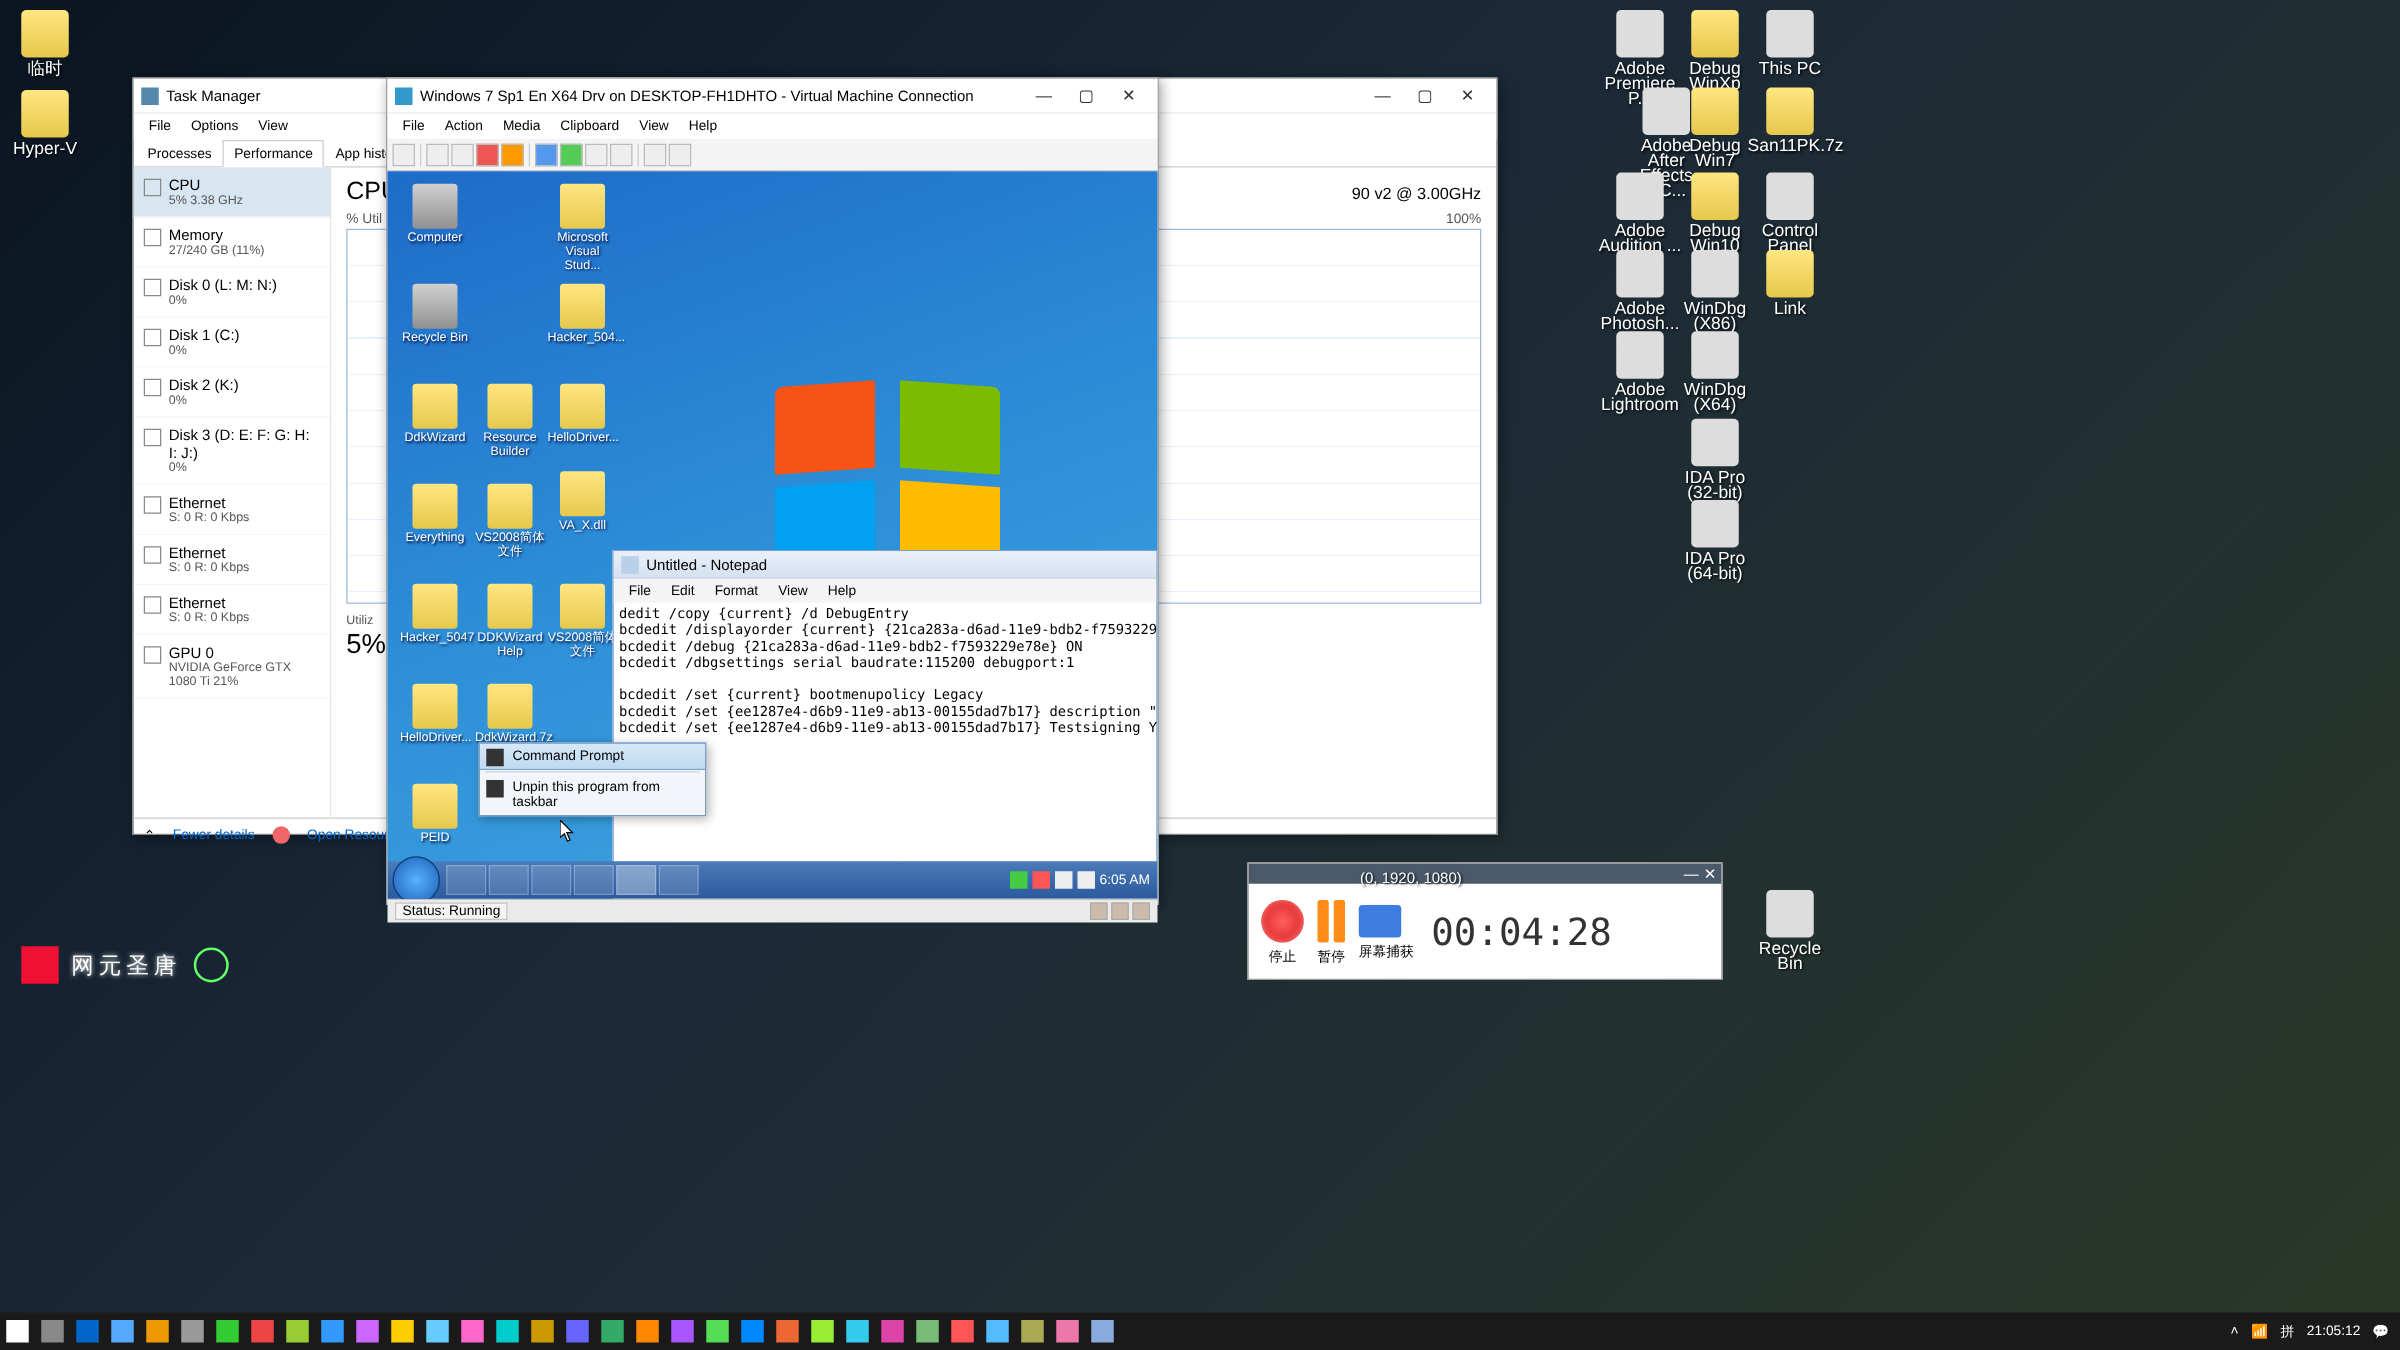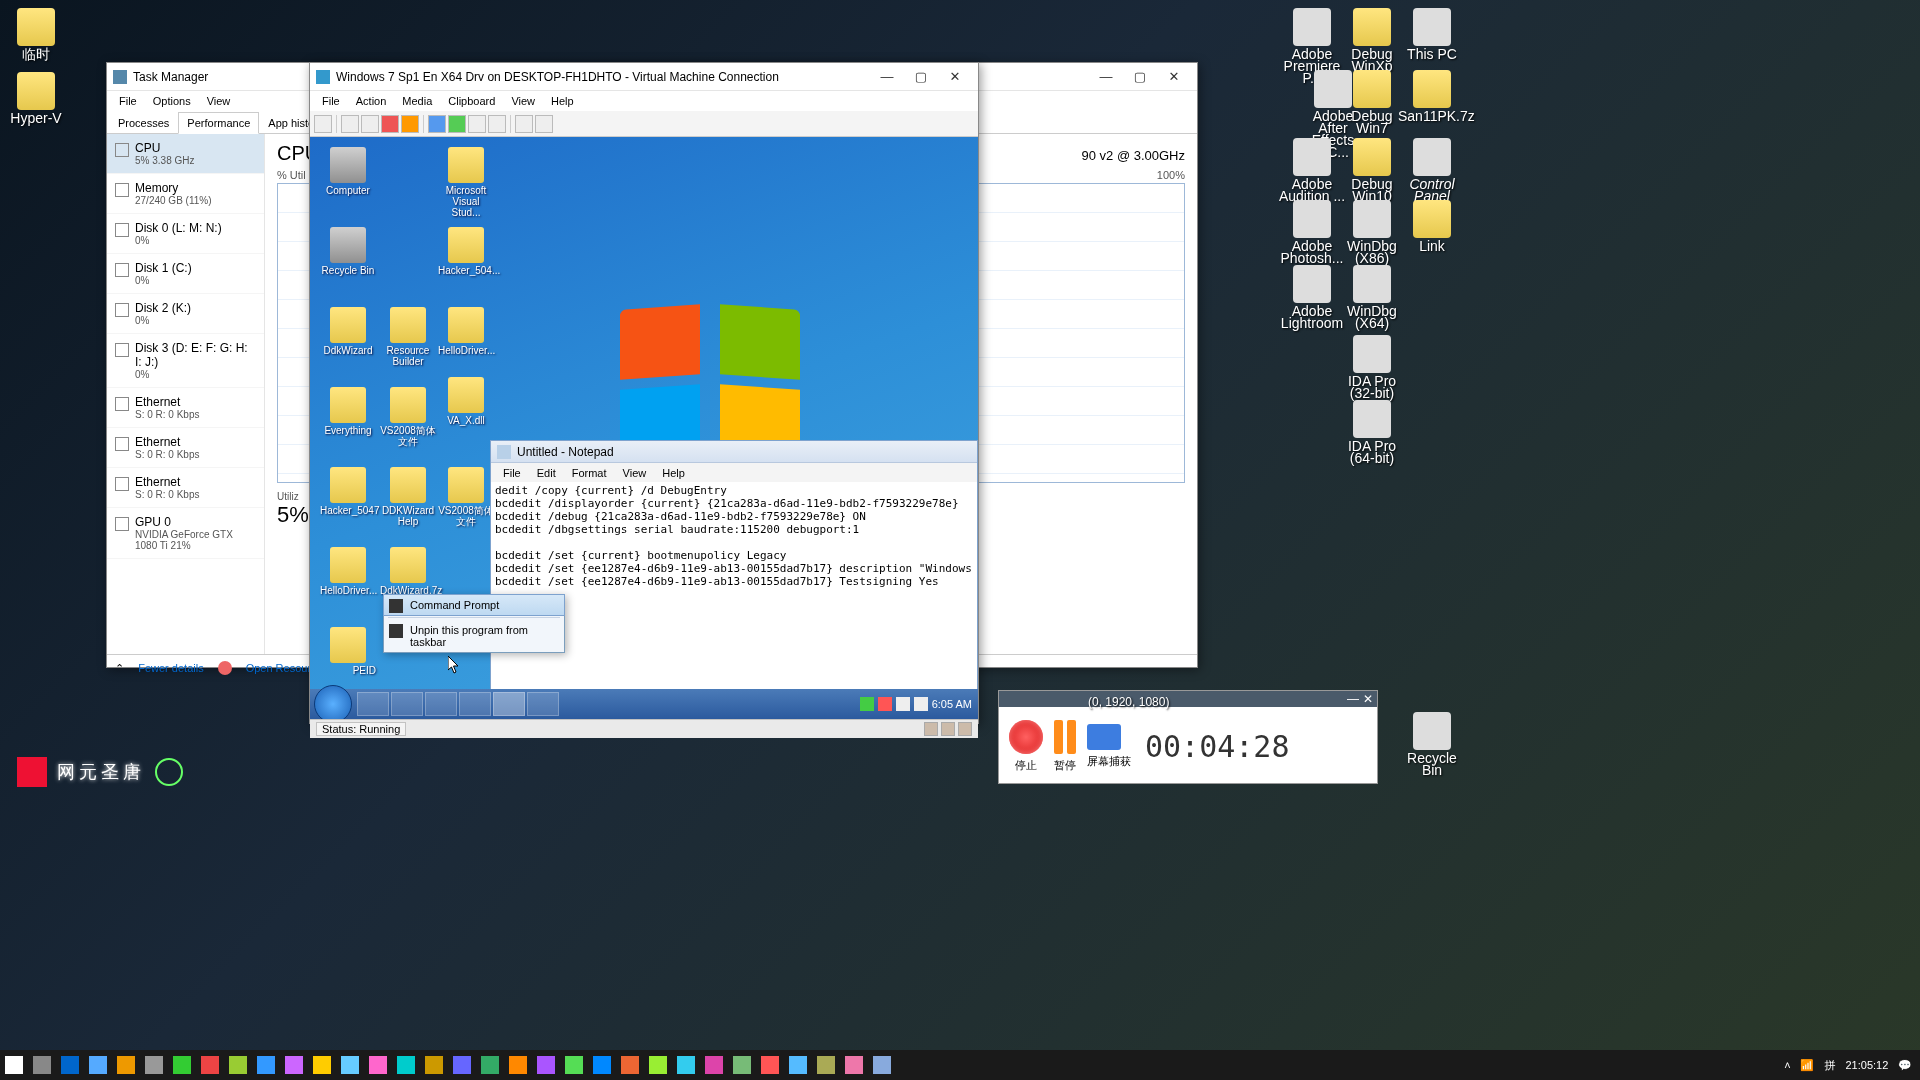--- a/index.html
+++ b/index.html
@@ -129,21 +129,21 @@
       <span>San11PK.7z</span>
     </div>
     <div class="desk-icon app" style="left: 1278px; top: 138px;">
       <div class="ico"></div>
       <span>Adobe Audition ...</span>
     </div>
     <div class="desk-icon folder" style="left: 1338px; top: 138px;">
       <div class="ico"></div>
       <span>Debug Win10</span>
     </div>
-    <div class="desk-icon sys" style="left: 1398px; top: 138px; font-style: italic;">
+    <div class="desk-icon sys" style="left: 1398px; top: 138px;">
       <div class="ico"></div>
       <span>Control Panel</span>
     </div>
     <div class="desk-icon app" style="left: 1278px; top: 200px;">
       <div class="ico"></div>
       <span>Adobe Photosh...</span>
     </div>
     <div class="desk-icon app" style="left: 1338px; top: 200px;">
       <div class="ico"></div>
       <span>WinDbg (X86)</span>
@@ -275,21 +275,21 @@
     </div>
   </div>
   <div class="tm-foot">
     <span>⌃</span>
     <a>Fewer details</a>
     <span style="width:14px;height:14px;background:#e66;border-radius:50%;display:inline-block;"></span>
     <a>Open Resource Monitor</a>
   </div>
 </div>
 
-<div class="window" style="left:309px; top:62px; width:670px; height:662px;">
+<div class="window" style="left:309px; top:62px; width:618px; height:662px;">
   <div class="titlebar">
     <div class="ticon" style="background:#39c;"></div>
     <div class="ttl">Windows 7 Sp1 En X64 Drv on DESKTOP-FH1DHTO - Virtual Machine Connection</div>
     <div class="wbtn">—</div>
     <div class="wbtn">▢</div>
     <div class="wbtn close">✕</div>
   </div>
   <div class="menubar" id="vm-menu">
       <span>File</span>
       <span>Action</span>
@@ -375,21 +375,21 @@
           <span>VS2008简体文件</span>
         </div>
         <div class="vm-dicon " style="left: 10px; top: 410px;">
           <div class="ico"></div>
           <span>HelloDriver...</span>
         </div>
         <div class="vm-dicon " style="left: 70px; top: 410px; text-align: center;">
           <div class="ico"></div>
           <span>DdkWizard.7z</span>
         </div>
-        <div class="vm-dicon " style="left: 10px; top: 490px; text-align: right;">
+        <div class="vm-dicon " style="left: 10px; top: 490px;">
           <div class="ico"></div>
           <span>PEID</span>
         </div>
       </div>
 
     <div class="notepad">
       <div class="titlebar">
         <div class="ticon" style="background:#b8d0e8;"></div>
         <div class="ttl">Untitled - Notepad</div>
       </div>

